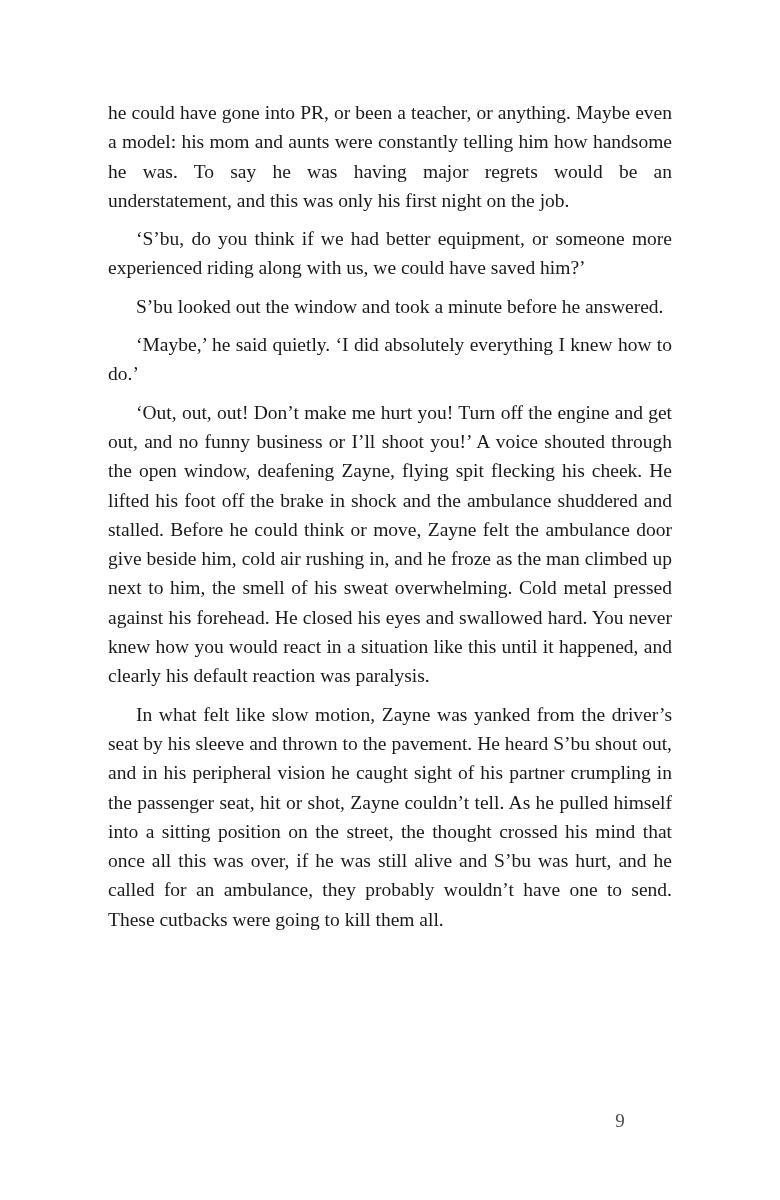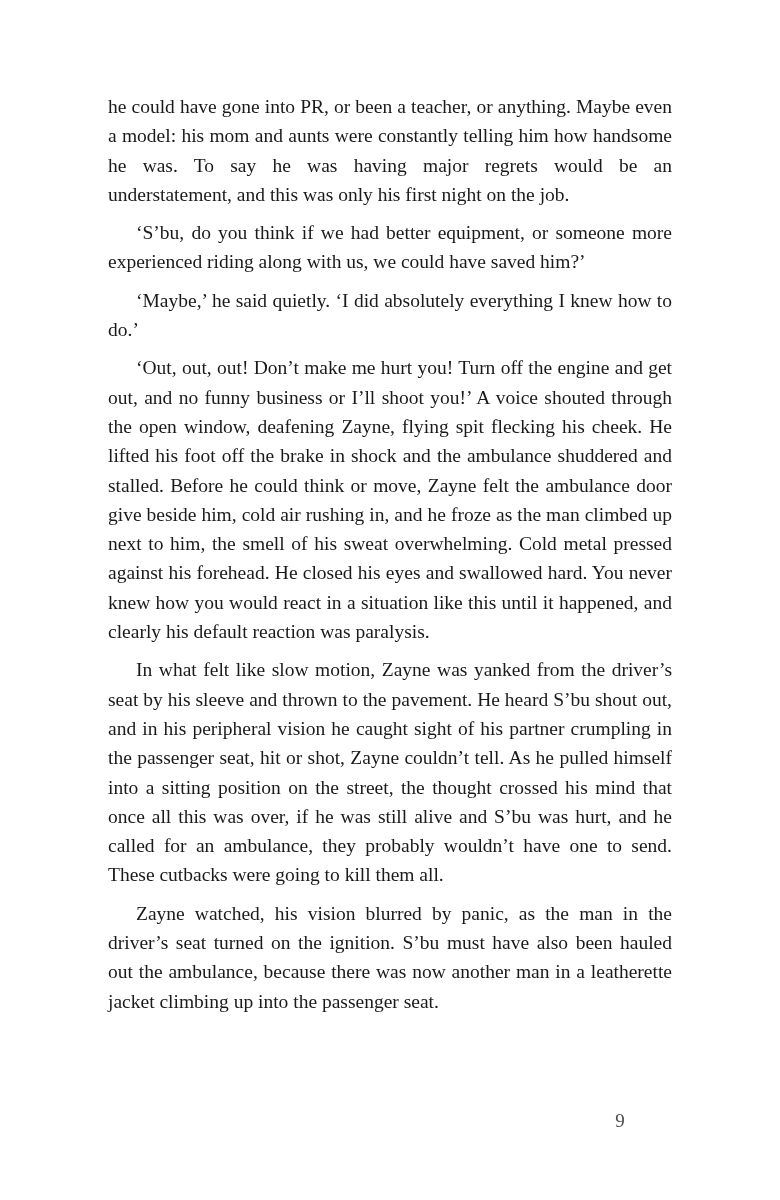--- a/index.html
+++ b/index.html
@@ -15,21 +15,21 @@
   }
   .book-page {
     position: relative;
     width: 780px;
     height: 1200px;
     background: #ffffff;
   }
   .text-block {
     position: absolute;
     left: 108px;
-    top: 92px;
+    top: 98px;
     width: 564px;
     font-size: 19.5px;
     line-height: 29.3px;
     color: #1a1a1a;
     text-align: justify;
     hyphens: none;
     text-rendering: optimizeLegibility;
     font-variant-ligatures: common-ligatures;
   }
   .para {
@@ -51,19 +51,19 @@
     color: #4d4d4d;
   }
 </style>
 </head>
 <body>
 
 <div class="book-page" style="background: rgb(255, 255, 255);">
   <main class="text-block" style="color: rgb(26, 26, 26);">
       <p class="para">he could have gone into PR, or been a teacher, or anything. Maybe even a model: his mom and aunts were constantly telling him how handsome he was. To say he was having major regrets would be an understatement, and this was only his first night on the job.</p>
       <p class="para indent">‘S’bu, do you think if we had better equipment, or someone more experienced riding along with us, we could have saved him?’</p>
+      <p class="para indent">S’bu looked out the window and took a minute before he answered.</p>
       <p class="para indent">‘Maybe,’ he said quietly. ‘I did absolutely everything I knew how to do.’</p>
       <p class="para indent">‘Out, out, out! Don’t make me hurt you! Turn off the engine and get out, and no funny business or I’ll shoot you!’ A voice shouted through the open window, deafening Zayne, flying spit flecking his cheek. He lifted his foot off the brake in shock and the ambulance shuddered and stalled. Before he could think or move, Zayne felt the ambulance door give beside him, cold air rushing in, and he froze as the man climbed up next to him, the smell of his sweat overwhelming. Cold metal pressed against his forehead. He closed his eyes and swallowed hard. You never knew how you would react in a situation like this until it happened, and clearly his default reaction was paralysis.</p>
       <p class="para indent">In what felt like slow motion, Zayne was yanked from the driver’s seat by his sleeve and thrown to the pavement. He heard S’bu shout out, and in his peripheral vision he caught sight of his partner crumpling in the passenger seat, hit or shot, Zayne couldn’t tell. As he pulled himself into a sitting position on the street, the thought crossed his mind that once all this was over, if he was still alive and S’bu was hurt, and he called for an ambulance, they probably wouldn’t have one to send. These cutbacks were going to kill them all.</p>
-      <p class="para indent">Zayne watched, his vision blurred by panic, as the man in the driver’s seat turned on the ignition. S’bu must have also been hauled out the ambulance, because there was now another man in a leatherette jacket climbing up into the passenger seat.</p>
     </main>
   <div class="page-number" style="color: rgb(77, 77, 77);">9</div>
 </div>
 
 </body></html>

